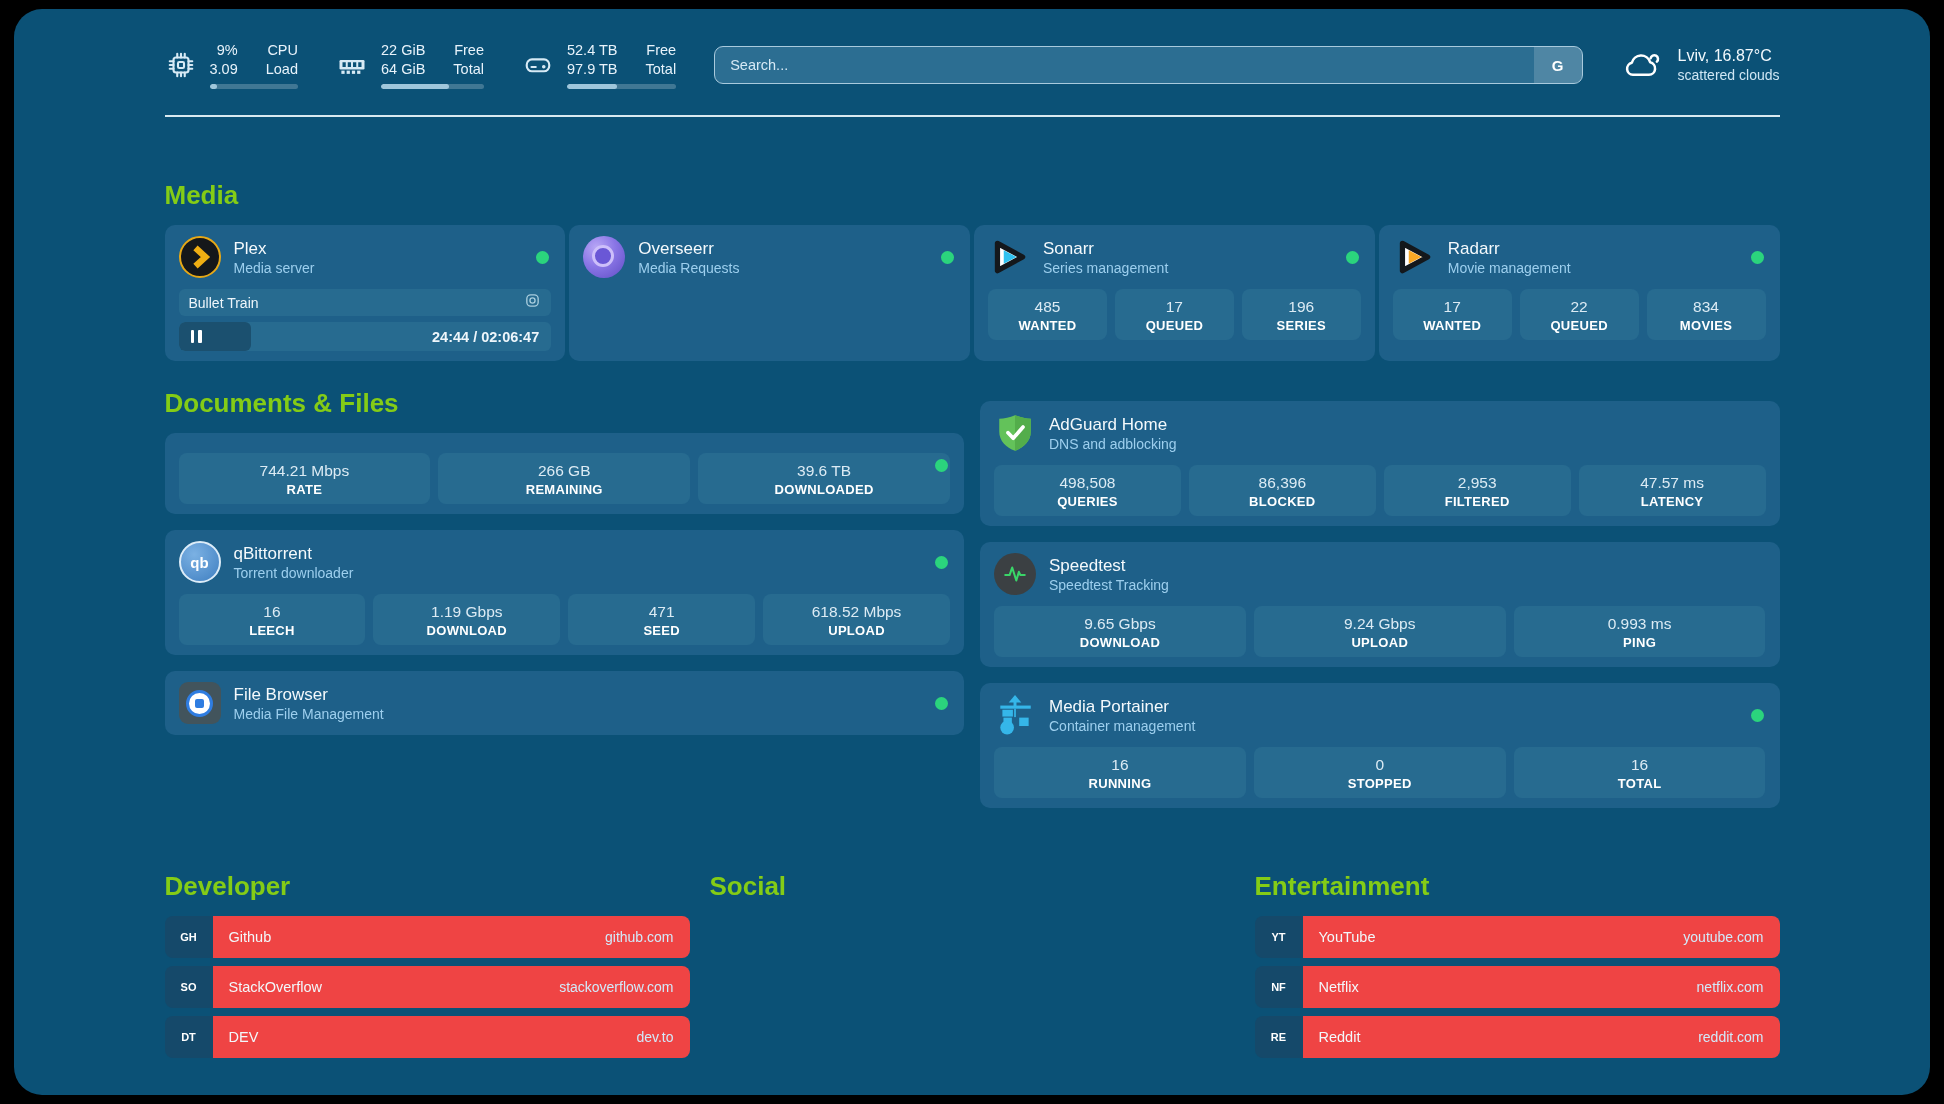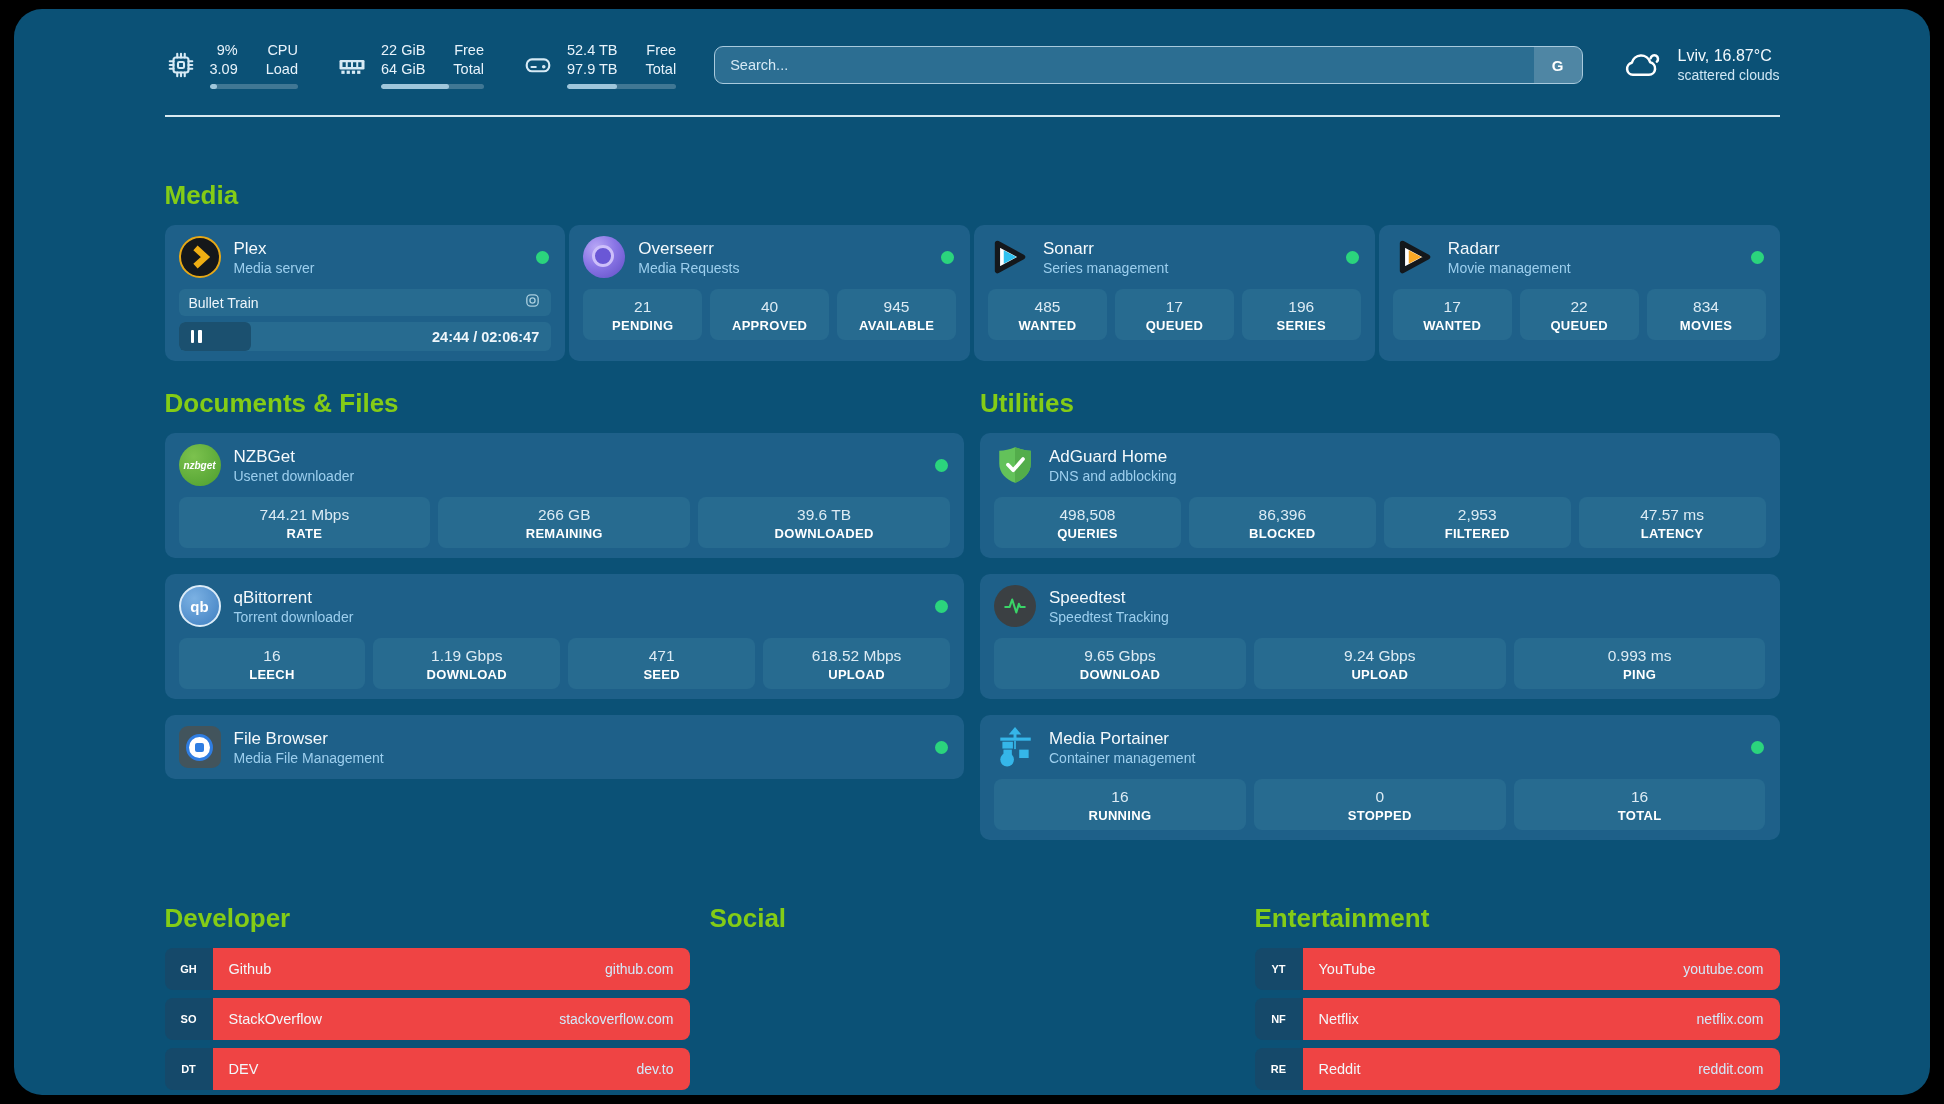--- a/index.html
+++ b/index.html
@@ -233,34 +233,20 @@
 
         <div class="app-card">
           <span class="status-dot" style="background: rgb(43, 212, 125);"></span>
           <div class="app-head">
             <span class="app-icon icon-overseerr"></span>
             <div class="app-titles">
               <div class="app-name">Overseerr</div>
               <div class="app-desc">Media Requests</div>
             </div>
           </div>
-          <div class="stats">
-            <div class="stat">
-              <div class="stat-v">21</div>
-              <div class="stat-l">PENDING</div>
-            </div>
-            <div class="stat">
-              <div class="stat-v">40</div>
-              <div class="stat-l">APPROVED</div>
-            </div>
-            <div class="stat">
-              <div class="stat-v">945</div>
-              <div class="stat-l">AVAILABLE</div>
-            </div>
-          </div>
         </div>
 
         <div class="app-card">
           <span class="status-dot" style="background: rgb(43, 212, 125);"></span>
           <div class="app-head">
             <span class="app-icon">
               <svg width="42" height="42" viewBox="0 0 40 40">
                 <path d="M9 7 L33 20 L9 33 Z" fill="#fff" stroke="#14181c" stroke-width="5" stroke-linejoin="round"></path>
                 <path d="M15 13.5 L27 20 L15 26.5 Z" fill="#2fc1ef"></path>
               </svg>
@@ -318,27 +304,20 @@
       </div>
     </div>
 
     <div class="two-col">
       <div>
         <div class="section-title">Documents &amp; Files</div>
         <div class="col-cards">
 
           <div class="app-card">
             <span class="status-dot" style="background: rgb(43, 212, 125);"></span>
-            <div class="app-head">
-              <span class="app-icon icon-nzbget">nzbget</span>
-              <div class="app-titles">
-                <div class="app-name">NZBGet</div>
-                <div class="app-desc">Usenet downloader</div>
-              </div>
-            </div>
             <div class="stats">
               <div class="stat">
                 <div class="stat-v">744.21 Mbps</div>
                 <div class="stat-l">RATE</div>
               </div>
               <div class="stat">
                 <div class="stat-v">266 GB</div>
                 <div class="stat-l">REMAINING</div>
               </div>
               <div class="stat">
@@ -388,21 +367,20 @@
               <div class="app-titles">
                 <div class="app-name">File Browser</div>
                 <div class="app-desc">Media File Management</div>
               </div>
             </div>
           </div>
         </div>
       </div>
 
       <div>
-        <div class="section-title">Utilities</div>
         <div class="col-cards">
 
           <div class="app-card">
             <div class="app-head">
               <span class="app-icon">
                 <svg width="42" height="42" viewBox="0 0 24 24">
                   <path d="M12 1.8c3 1.2 6.1 1.9 9 2.1v7.4c0 5.2-3.9 9-9 10.9-5.1-1.9-9-5.7-9-10.9V3.9c2.9-.2 6-.9 9-2.1z" fill="#63c25a"></path>
                   <path d="M12 1.8c3 1.2 6.1 1.9 9 2.1v7.4c0 5.2-3.9 9-9 10.9z" fill="#53ad4b"></path>
                   <path d="M8 11.8l3 3.2 5.6-6.4" stroke="#fff" stroke-width="2.1" fill="none" stroke-linecap="round" stroke-linejoin="round"></path>
                 </svg>

